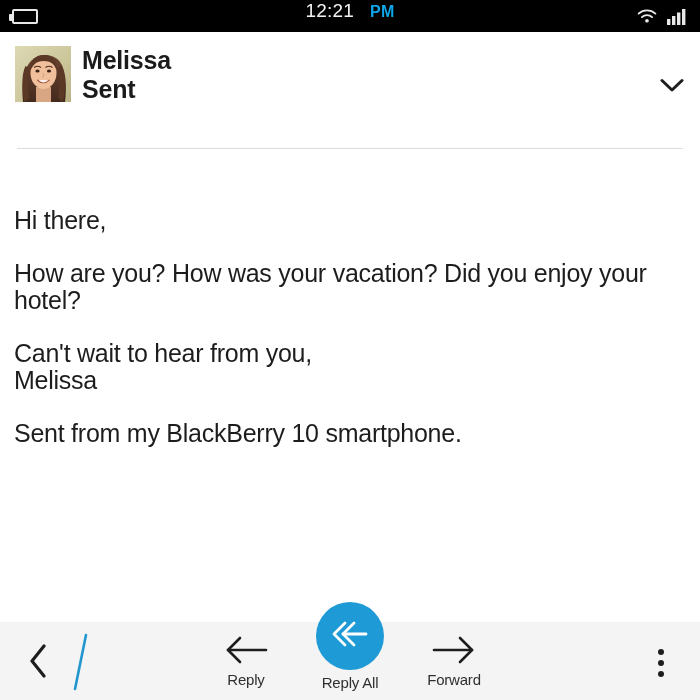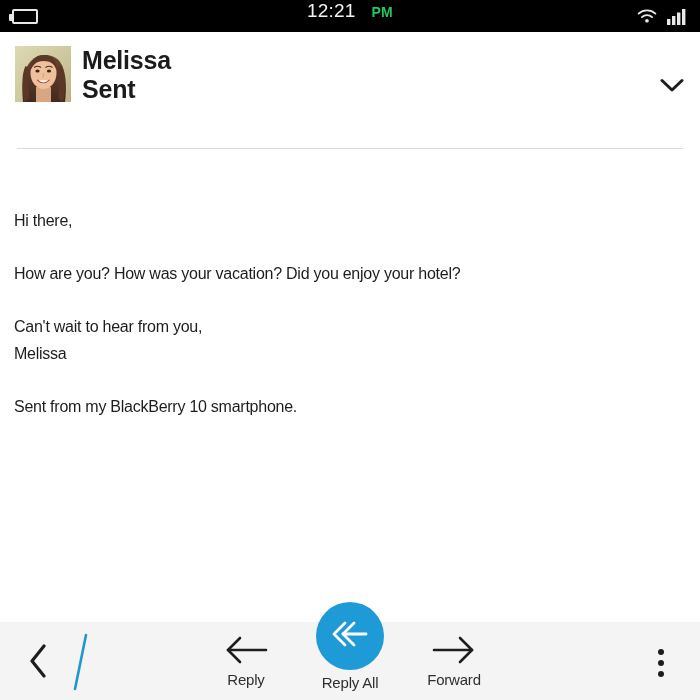--- a/index.html
+++ b/index.html
@@ -56,22 +56,22 @@
   }
 
   #status-time {
     color: #f2f2f2;
     font-size: 19px;
     letter-spacing: 0.2px;
     font-weight: 400;
   }
 
   #status-meridiem {
-    color: #22c55e;
-    font-size: 14px;
+    color: #0ea5e9;
+    font-size: 16px;
     font-weight: 600;
     margin-left: 7px;
     letter-spacing: 0.3px;
   }
 
   
   .battery-icon {
     position: relative;
     width: 26px;
     height: 15px;
@@ -170,21 +170,21 @@
     letter-spacing: -0.6px;
     line-height: 40px;
   }
 
   
   #message-body {
     position: absolute;
     left: 14px;
     top: 207px;
     width: 660px;
-    font-size: 16px;
+    font-size: 25px;
     color: #1d1d1d;
     line-height: 27px;
     letter-spacing: -0.25px;
   }
   #message-body p { margin: 0 0 26px 0; }
   #message-body p:last-child { margin-bottom: 0; }
 
   
   #action-bar {
     position: absolute;

